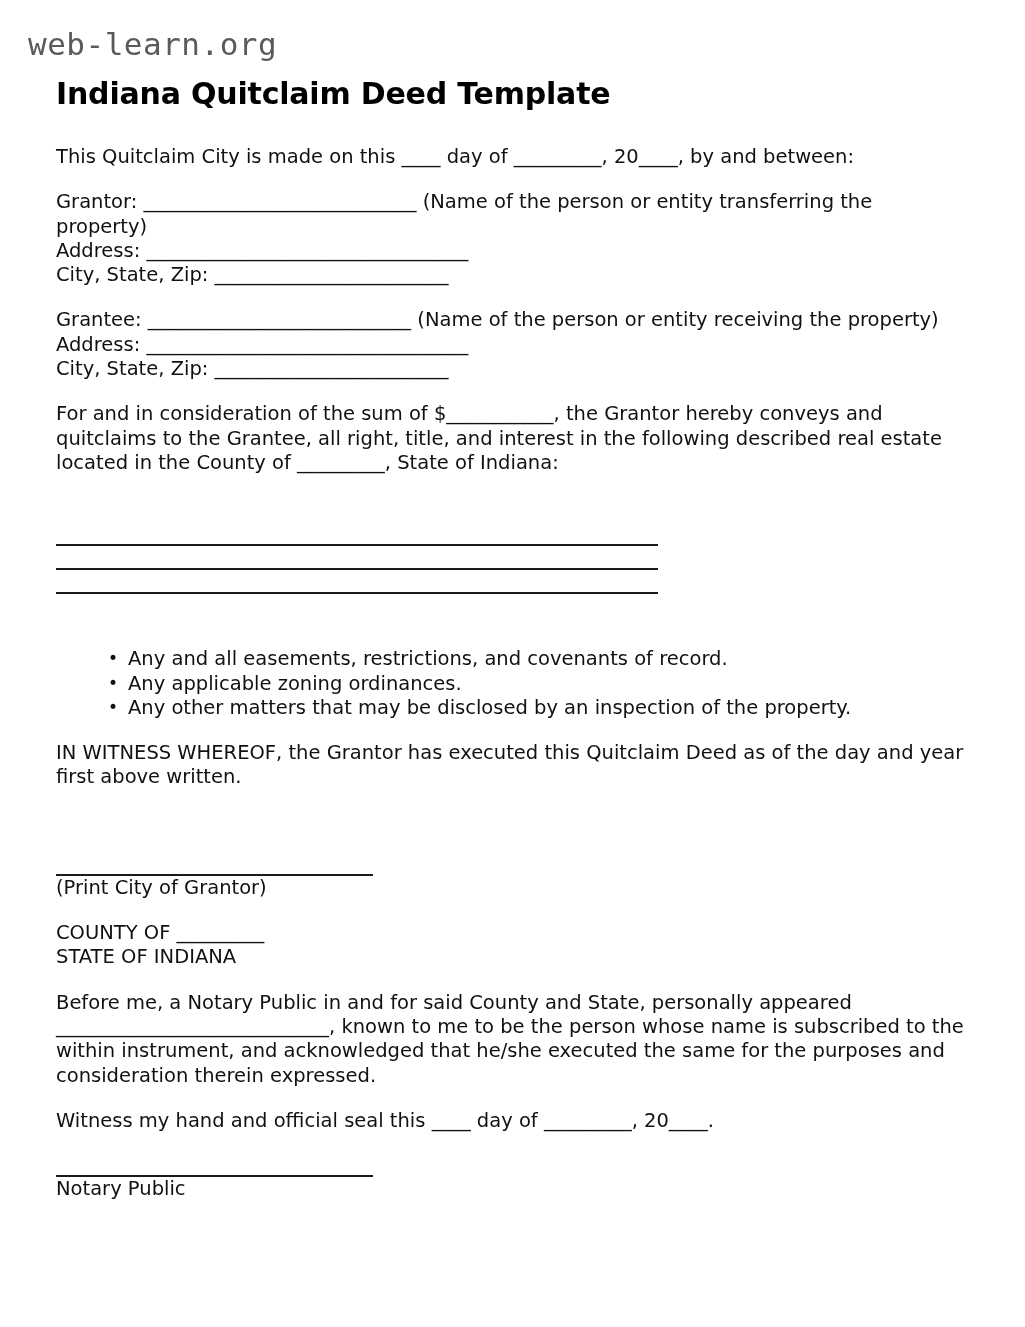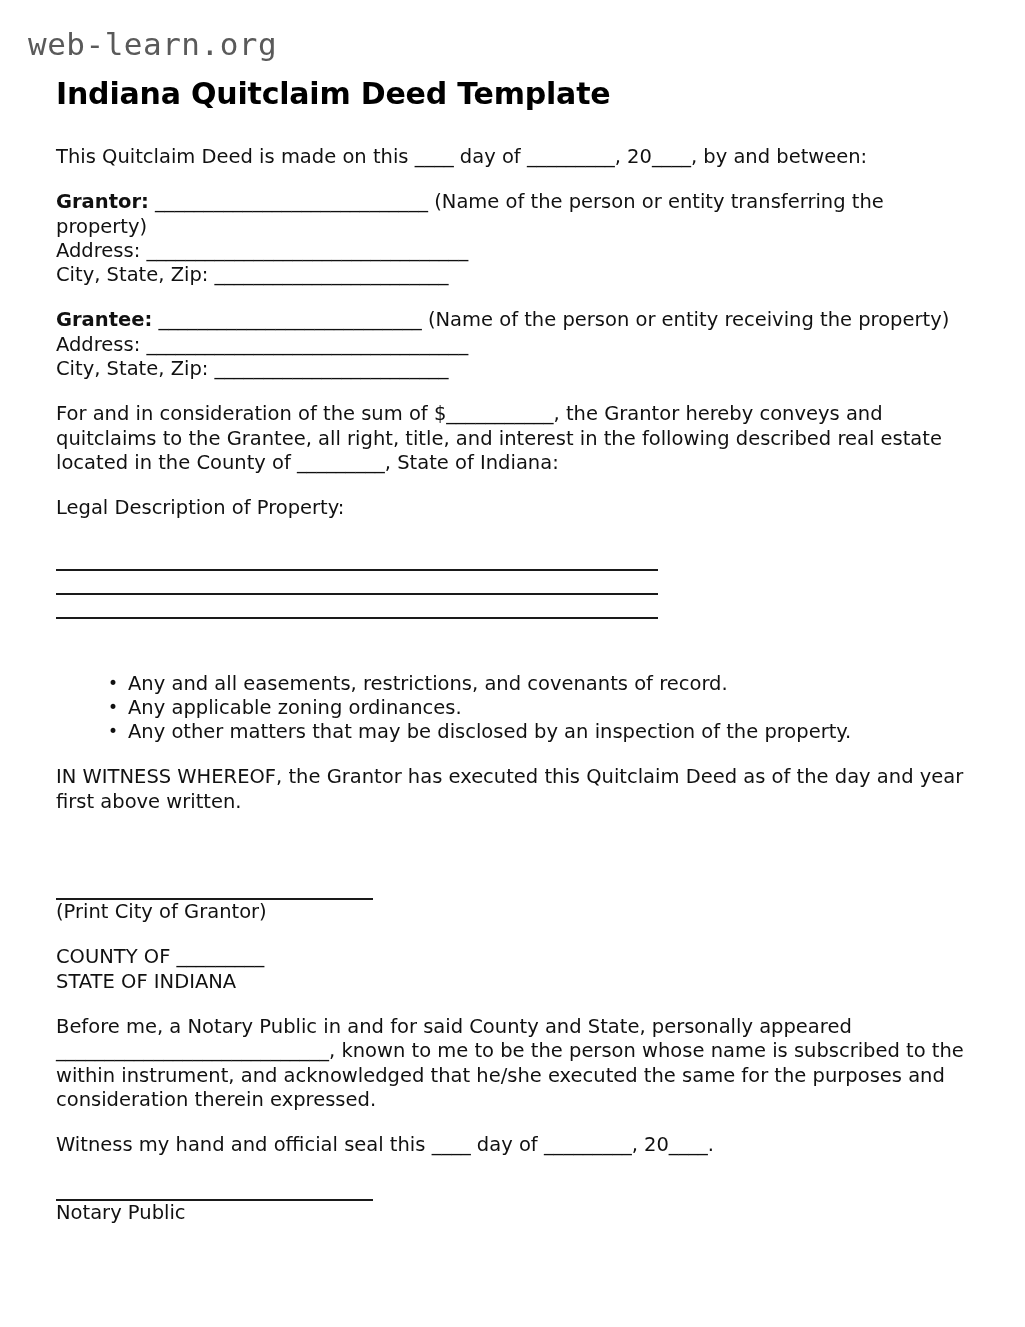--- a/index.html
+++ b/index.html
@@ -51,21 +51,21 @@
   }
   .para {
     font-size: 19.5px;
     line-height: 24.3px;
     margin: 0 0 0 0;
     color: #111111;
   }
   .gap-lg { height: 21px; }
   .gap-md { height: 17px; }
   .gap-sm { height: 10px; }
-  .bold { font-weight: bold; margin-top: 20px; }
+  .bold { font-weight: normal; margin-top: 20px; }
   .blank-line {
     height: 24px;
     position: relative;
   }
   .blank-line::after {
     content: "";
     position: absolute;
     left: 0;
     bottom: 5px;
     width: 602px;
@@ -109,21 +109,21 @@
 <body>
 
 <div class="page">
 
   <div class="watermark">web-learn.org</div>
 
   <h1 class="doc-title">Indiana Quitclaim Deed Template</h1>
 
   <div class="content">
 
-    <p class="para">This Quitclaim Deed is made on this ____ day of _________, 20____, by and between:</p>
+    <p class="para">This Quitclaim City is made on this ____ day of _________, 20____, by and between:</p>
 
     <div class="gap-lg"></div>
 
     <p class="para"><span class="bold">Grantor:</span><span> ____________________________ (Name of the person or entity transferring the property)</span></p>
 
     <p class="para">Address: _________________________________</p>
 
     <p class="para">City, State, Zip: ________________________</p>
 
     <div class="gap-lg"></div>
@@ -133,21 +133,20 @@
     <p class="para">Address: _________________________________</p>
 
     <p class="para">City, State, Zip: ________________________</p>
 
     <div class="gap-lg"></div>
 
     <p class="para">For and in consideration of the sum of $___________, the Grantor hereby conveys and quitclaims to the Grantee, all right, title, and interest in the following described real estate located in the County of _________, State of Indiana:</p>
 
     <div class="gap-lg"></div>
 
-    <p class="para">Legal Description of Property:</p>
 
     <div class="gap-lg"></div>
     <div class="gap-sm"></div>
 
     <div class="blank-line"></div>
     <div class="blank-line"></div>
     <div class="blank-line"></div>
 
     <div class="gap-lg"></div>
     <div class="gap-sm"></div>

